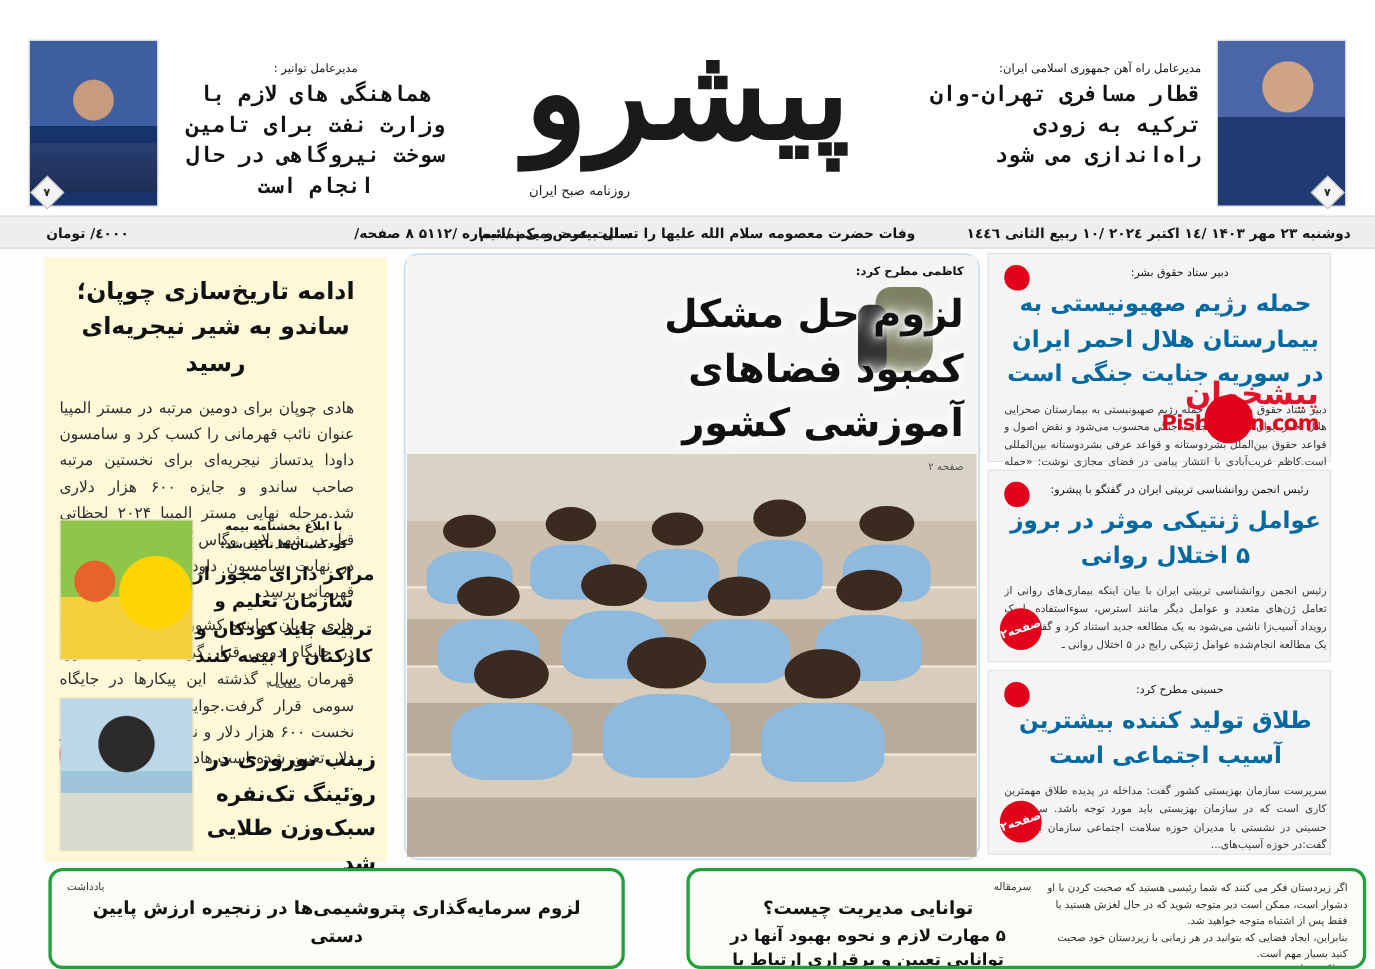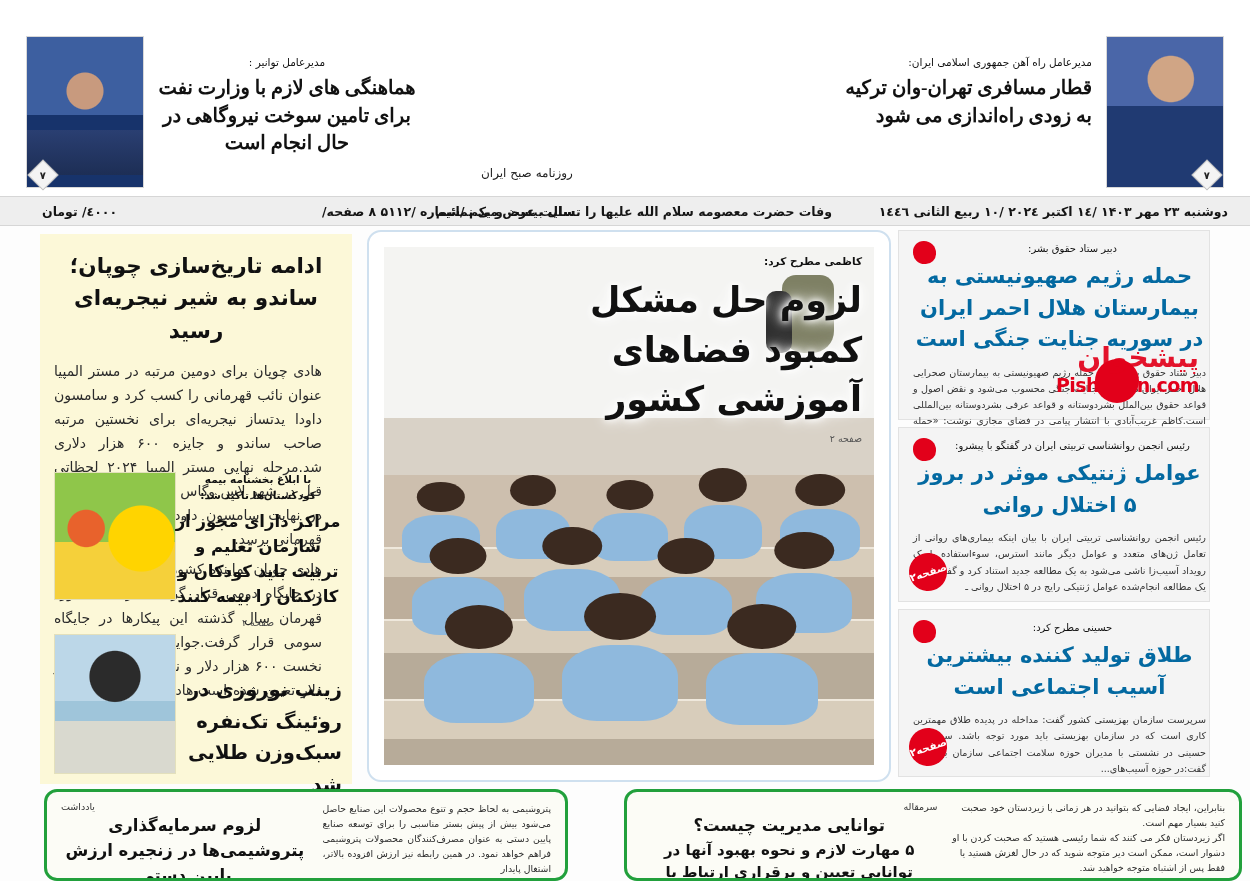--- a/index.html
+++ b/index.html
@@ -65,21 +65,21 @@
   }
   .top-art.left .top-text  { right: 0; text-align: center; }
   .top-art.right .top-text { left: 0; }
   .kicker {
     font-size: 10.5px; color: #111; margin-bottom: 6px;
     font-family: "DejaVu Sans", sans-serif;
   }
   .top-headline {
     font-size: 19.5px; font-weight: 700; color: #111;
     line-height: 1.42;
-    font-family: Liberation Serif, serif;
+    font-family: Liberation Mono, monospace;
   }
   .pagebadge {
     position: absolute; z-index: 5;
     width: 22px; height: 22px;
     background: #f4f4f4;
     border: 1px solid #bdbdbd;
     transform: rotate(45deg);
     display: flex; align-items: center; justify-content: center;
   }
   .pagebadge span {
@@ -195,21 +195,21 @@
   }
   .cl-art3 .pg { font-size: 9.5px; color: #444; margin-top: 10px; }
 
   
   .col-center {
     position: absolute; left: 367px; top: 4px;
     width: 524px; height: 552px;
     background: #fff;
     border: 2px solid #cfe0ef;
     border-radius: 14px;
-    padding: 15px;
+    padding: 1px;
   }
   .cc-inner {
     position: relative;
     width: 100%; height: 100%;
     background: #f2f2ef;
     overflow: hidden;
   }
   .cc-photo {
     position: absolute; inset: 0;
     background:
@@ -358,20 +358,21 @@
       <div class="pagebadge" style="left:6px; top:128px;">
         <span>۷</span>
       </div>
       <div class="top-text">
         <div class="kicker">مدیرعامل توانیر :</div>
         <div class="top-headline">هماهنگی های لازم با وزارت نفت برای تامین سوخت نیروگاهی در حال انجام است</div>
       </div>
     </div>
 
     <div class="logo-wrap">
+      <div class="logo-main">پیشرو</div>
       <div class="logo-sub">روزنامه صبح ایران</div>
     </div>
 
     <div class="top-art right">
       <div class="top-photo">
         <div class="ph-man2"></div>
       </div>
       <div class="pagebadge" style="right:6px; top:128px;">
         <span>۷</span>
       </div>
@@ -495,35 +496,32 @@
         <div class="rbody">سرپرست سازمان بهزیستی کشور گفت: مداخله در پدیده طلاق مهمترین کاری است که در سازمان بهزیستی باید مورد توجه باشد. سید جواد حسینی در نشستی با مدیران حوزه سلامت اجتماعی سازمان بهزیستی گفت:در حوزه آسیب‌های...</div>
         <div class="rbadge">صفحه۲</div>
       </div>
     </div>
   </div>
 
   <div class="bottom">
 
     <div class="bbox left">
       <div class="bflex">
-        <div class="bcol-text">
-          <div class="b-body">پتروشیمی به لحاظ حجم و تنوع محصولات این صنایع حاصل می‌شود بیش از پیش بستر مناسبی را برای توسعه صنایع پایین دستی به عنوان مصرف‌کنندگان محصولات پتروشیمی فراهم خواهد نمود. در همین رابطه نیز ارزش افزوده بالاتر، اشتغال پایدار</div>
-        </div>
         <div class="bcol-head">
           <div class="b-label">یادداشت</div>
           <div class="b-head">لزوم سرمایه‌گذاری پتروشیمی‌ها در زنجیره ارزش پایین دستی</div>
         </div>
       </div>
     </div>
 
     <div class="bbox right">
       <div class="bflex">
         <div class="bcol-text">
+          <div class="note-line">اگر زیردستان فکر می کنند که شما رئیسی هستید که صحبت کردن با او دشوار است، ممکن است دیر متوجه شوید که در حال لغزش هستید یا فقط پس از اشتباه متوجه خواهید شد.</div>
           <div class="note-line">بنابراین، ایجاد فضایی که بتوانید در هر زمانی با زیردستان خود صحبت کنید بسیار مهم است.</div>
-          <div class="note-line">اگر زیردستان فکر می کنند که شما رئیسی هستید که صحبت کردن با او دشوار است، ممکن است دیر متوجه شوید که در حال لغزش هستید یا فقط پس از اشتباه متوجه خواهید شد.</div>
           <div class="note-line">عملکرد تجاری</div>
         </div>
         <div class="bcol-head">
           <div class="b-label rt">سرمقاله</div>
           <div class="b-head">توانایی مدیریت چیست؟</div>
           <div class="b-head sm">۵ مهارت لازم و نحوه بهبود آنها در توانایی تعیین و برقراری ارتباط با اهداف</div>
         </div>
       </div>
     </div>
   </div>

